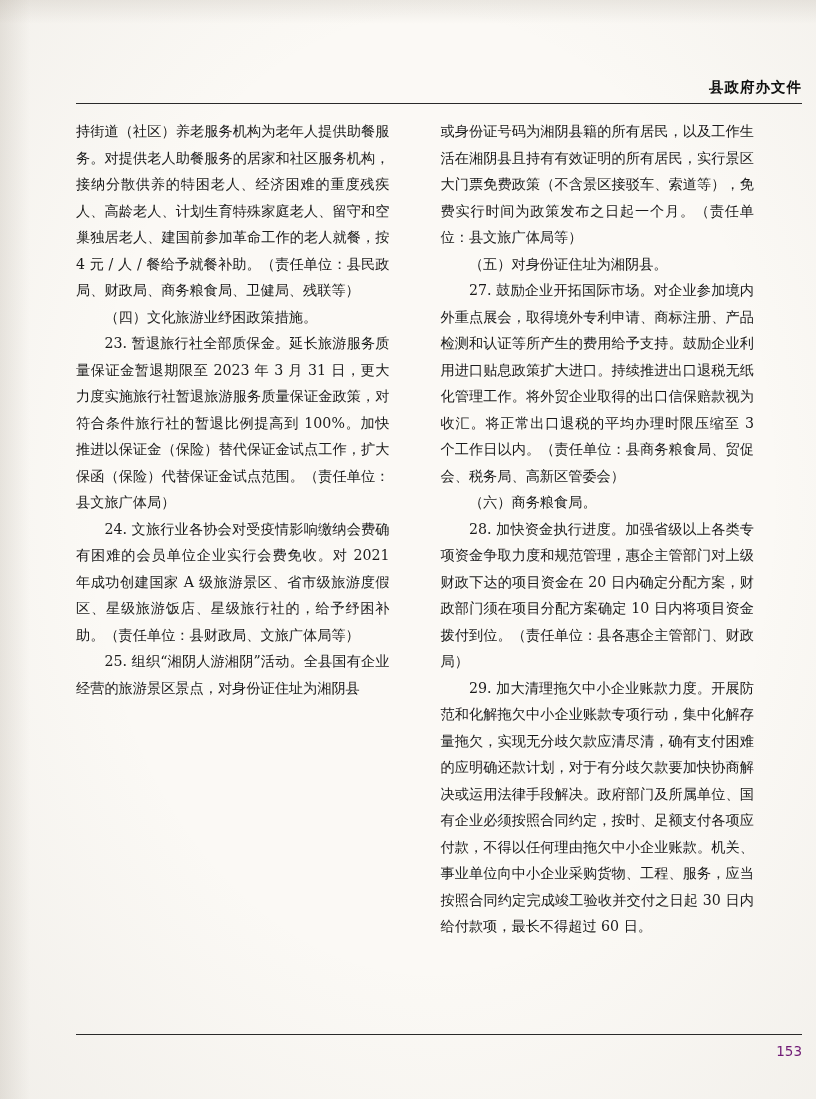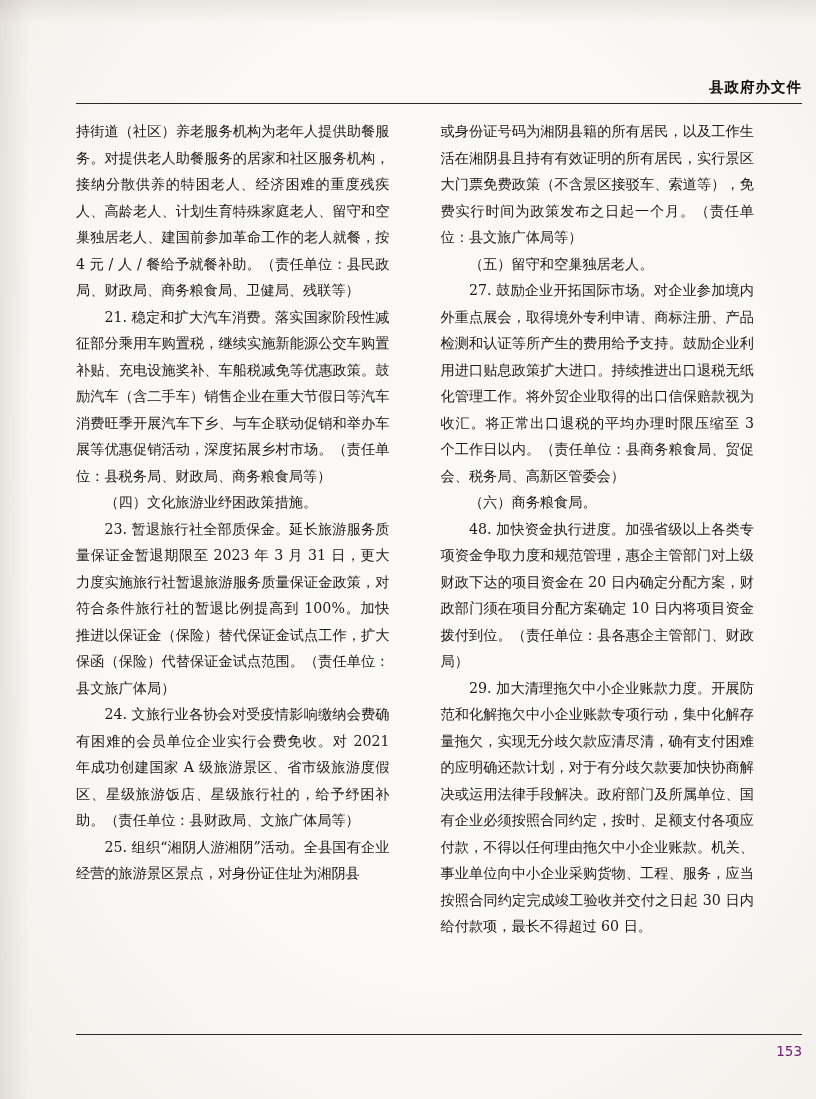--- a/index.html
+++ b/index.html
@@ -110,31 +110,30 @@
 <div class="page">
   <div class="page-edge-left"></div>
   <div class="page-edge-top"></div>
 
   <div class="header">县政府办文件</div>
   <div class="header-rule"></div>
 
   <div class="columns">
     <div class="col">
       <p>持街道（社区）养老服务机构为老年人提供助餐服务。对提供老人助餐服务的居家和社区服务机构，接纳分散供养的特困老人、经济困难的重度残疾人、高龄老人、计划生育特殊家庭老人、留守和空巢独居老人、建国前参加革命工作的老人就餐，按 4 元 / 人 / 餐给予就餐补助。（责任单位：县民政局、财政局、商务粮食局、卫健局、残联等）</p>
-      <p class="indent">21. 稳定和扩大汽车消费。落实国家阶段性减征部分乘用车购置税，继续实施新能源公交车购置补贴、充电设施奖补、车船税减免等优惠政策。鼓励汽车（含二手车）销售企业在重大节假日等汽车消费旺季开展汽车下乡、与车企联动促销和举办车展等优惠促销活动，深度拓展乡村市场。（责任单位：县税务局、财政局、商务粮食局等）</p>
       <p class="indent">（四）文化旅游业纾困政策措施。</p>
       <p class="indent">23. 暂退旅行社全部质保金。延长旅游服务质量保证金暂退期限至 2023 年 3 月 31 日，更大力度实施旅行社暂退旅游服务质量保证金政策，对符合条件旅行社的暂退比例提高到 100%。加快推进以保证金（保险）替代保证金试点工作，扩大保函（保险）代替保证金试点范围。（责任单位：县文旅广体局）</p>
       <p class="indent">24. 文旅行业各协会对受疫情影响缴纳会费确有困难的会员单位企业实行会费免收。对 2021 年成功创建国家 A 级旅游景区、省市级旅游度假区、星级旅游饭店、星级旅行社的，给予纾困补助。（责任单位：县财政局、文旅广体局等）</p>
       <p class="indent">25. 组织“湘阴人游湘阴”活动。全县国有企业经营的旅游景区景点，对身份证住址为湘阴县</p>
     </div>
     <div class="col">
       <p>或身份证号码为湘阴县籍的所有居民，以及工作生活在湘阴县且持有有效证明的所有居民，实行景区大门票免费政策（不含景区接驳车、索道等），免费实行时间为政策发布之日起一个月。（责任单位：县文旅广体局等）</p>
-      <p class="indent">（五）留守和空巢独居老人。</p>
+      <p class="indent">（五）对身份证住址为湘阴县。</p>
       <p class="indent">27. 鼓励企业开拓国际市场。对企业参加境内外重点展会，取得境外专利申请、商标注册、产品检测和认证等所产生的费用给予支持。鼓励企业利用进口贴息政策扩大进口。持续推进出口退税无纸化管理工作。将外贸企业取得的出口信保赔款视为收汇。将正常出口退税的平均办理时限压缩至 3 个工作日以内。（责任单位：县商务粮食局、贸促会、税务局、高新区管委会）</p>
       <p class="indent">（六）商务粮食局。</p>
-      <p class="indent">48. 加快资金执行进度。加强省级以上各类专项资金争取力度和规范管理，惠企主管部门对上级财政下达的项目资金在 20 日内确定分配方案，财政部门须在项目分配方案确定 10 日内将项目资金拨付到位。（责任单位：县各惠企主管部门、财政局）</p>
+      <p class="indent">28. 加快资金执行进度。加强省级以上各类专项资金争取力度和规范管理，惠企主管部门对上级财政下达的项目资金在 20 日内确定分配方案，财政部门须在项目分配方案确定 10 日内将项目资金拨付到位。（责任单位：县各惠企主管部门、财政局）</p>
       <p class="indent">29. 加大清理拖欠中小企业账款力度。开展防范和化解拖欠中小企业账款专项行动，集中化解存量拖欠，实现无分歧欠款应清尽清，确有支付困难的应明确还款计划，对于有分歧欠款要加快协商解决或运用法律手段解决。政府部门及所属单位、国有企业必须按照合同约定，按时、足额支付各项应付款，不得以任何理由拖欠中小企业账款。机关、事业单位向中小企业采购货物、工程、服务，应当按照合同约定完成竣工验收并交付之日起 30 日内给付款项，最长不得超过 60 日。</p>
     </div>
   </div>
 
   <div class="divider-rule"></div>
   <div class="footer">153</div>
 </div>
 
 </body></html>

